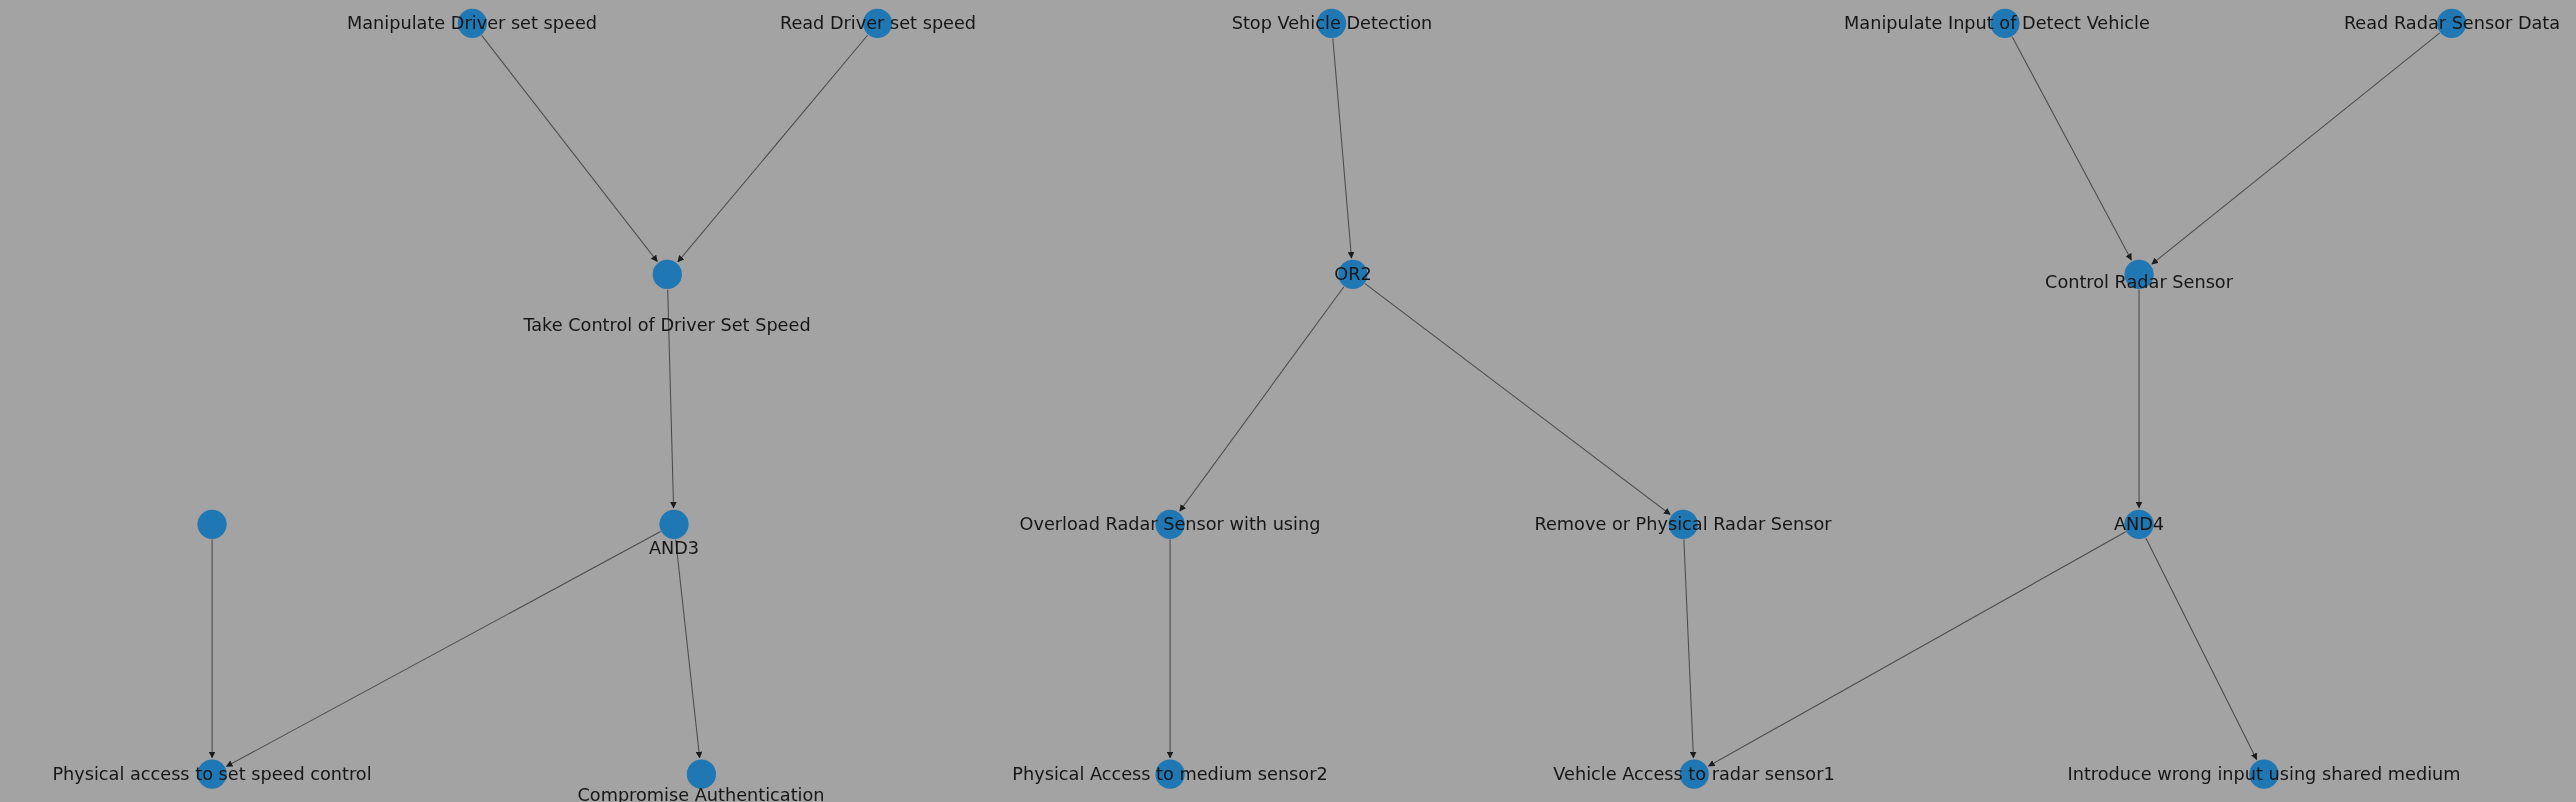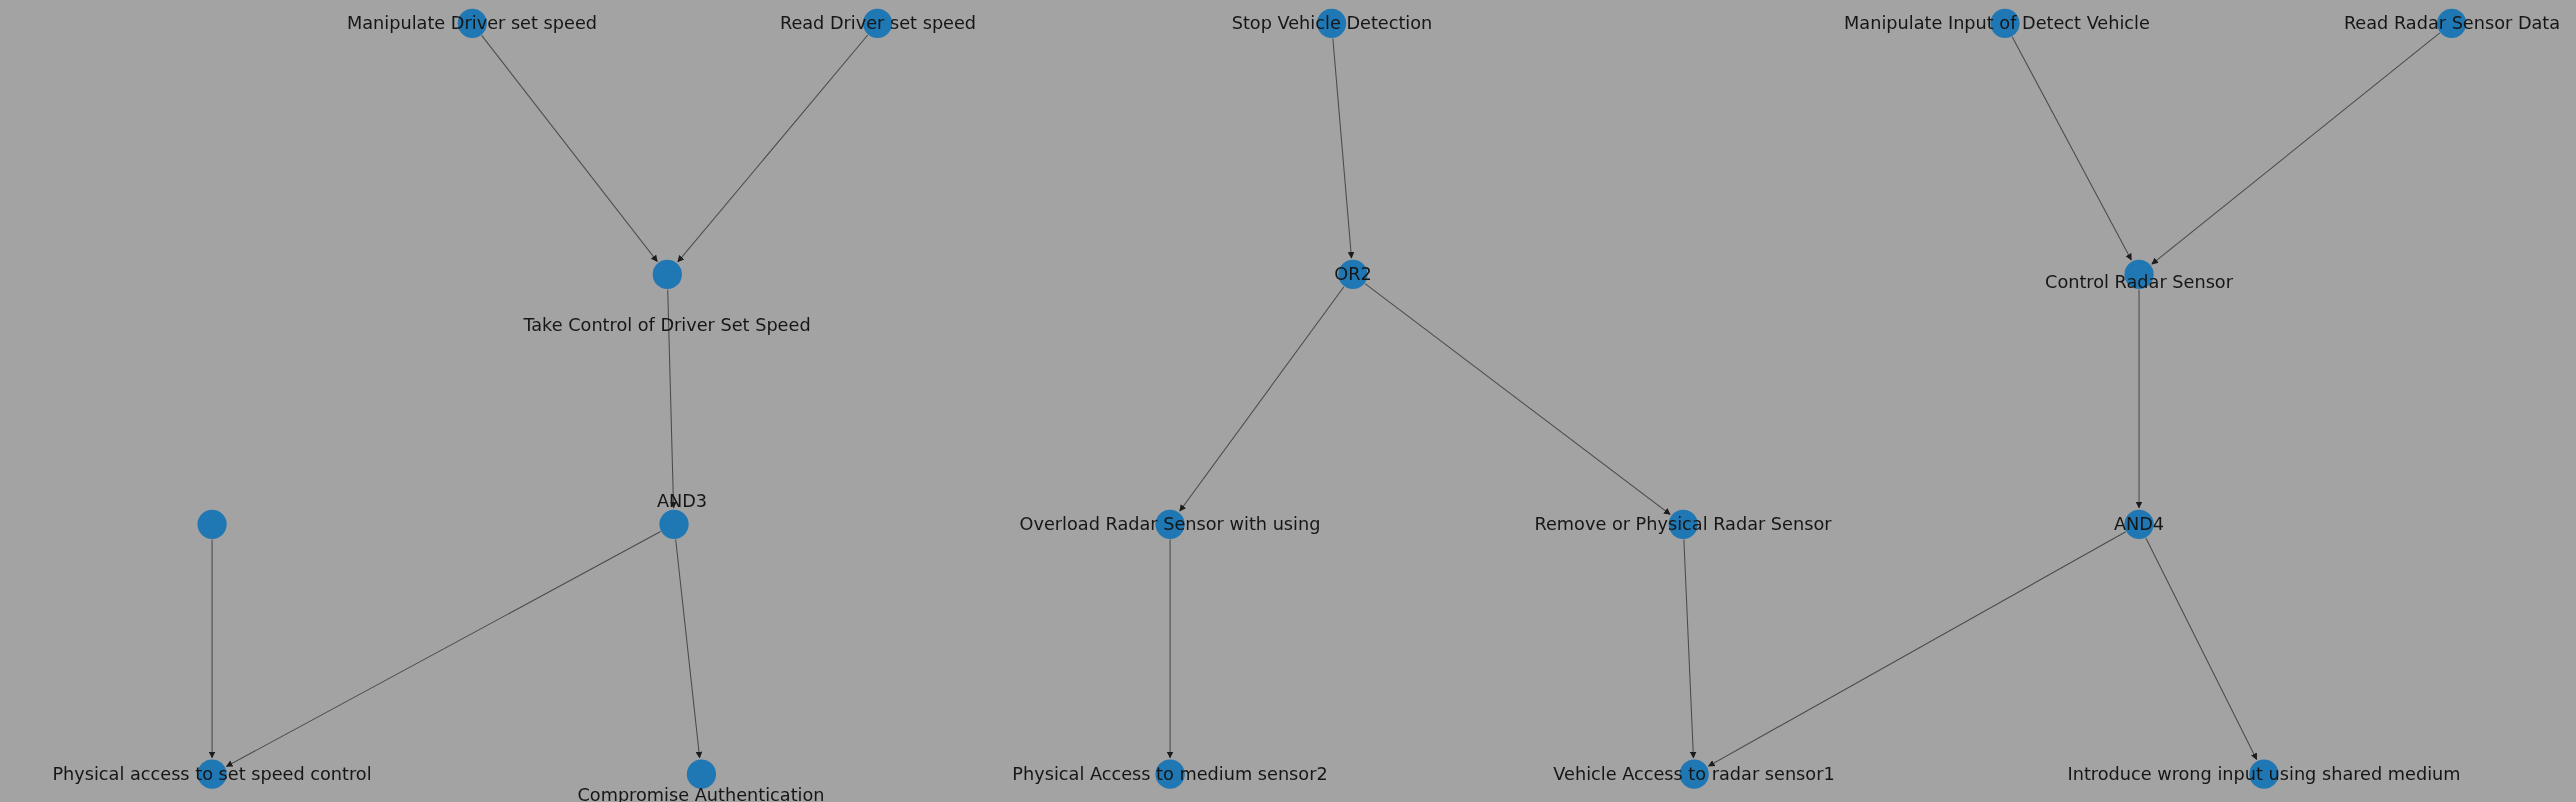--- a/index.html
+++ b/index.html
@@ -75,21 +75,21 @@
       <circle cx="3290" cy="38" r="24" fill="#1f77b4"></circle>
       <circle cx="4023" cy="38" r="24" fill="#1f77b4"></circle>
       <circle cx="3510" cy="450" r="24" fill="#1f77b4"></circle>
       <circle cx="3510" cy="860" r="24" fill="#1f77b4"></circle>
       <circle cx="3715" cy="1270" r="24" fill="#1f77b4"></circle>
     </svg>
 
 <div class="node-label" style="left: 472px; top: 23px;">Manipulate Driver set speed</div>
     <div class="node-label" style="left: 878px; top: 23px;">Read Driver set speed</div>
     <div class="node-label" style="left: 667px; top: 288px; margin-top: 37px;">Take Control of Driver Set Speed</div>
-    <div class="node-label" style="left: 674px; top: 501px; margin-left: 8px;">AND3</div>
+    <div class="node-label" style="left: 674px; top: 548px;">AND3</div>
     <div class="node-label" style="left: 212px; top: 774px;">Physical access to set speed control</div>
     <div class="node-label" style="left: 701px; top: 774px; margin-top: 21px;">Compromise Authentication</div>
     <div class="node-label" style="left: 1332px; top: 23px;">Stop Vehicle Detection</div>
     <div class="node-label" style="left: 1353px; top: 274px;">OR2</div>
     <div class="node-label" style="left: 1170px; top: 524px;">Overload Radar Sensor with using</div>
     <div class="node-label" style="left: 1683px; top: 524px;">Remove or Physical Radar Sensor</div>
     <div class="node-label" style="left: 1170px; top: 774px;">Physical Access to medium sensor2</div>
     <div class="node-label" style="left: 1694px; top: 774px;">Vehicle Access to radar sensor1</div>
     <div class="node-label" style="left: 1997px; top: 23px;">Manipulate Input of Detect Vehicle</div>
     <div class="node-label" style="left: 2452px; top: 23px;">Read Radar Sensor Data</div>

